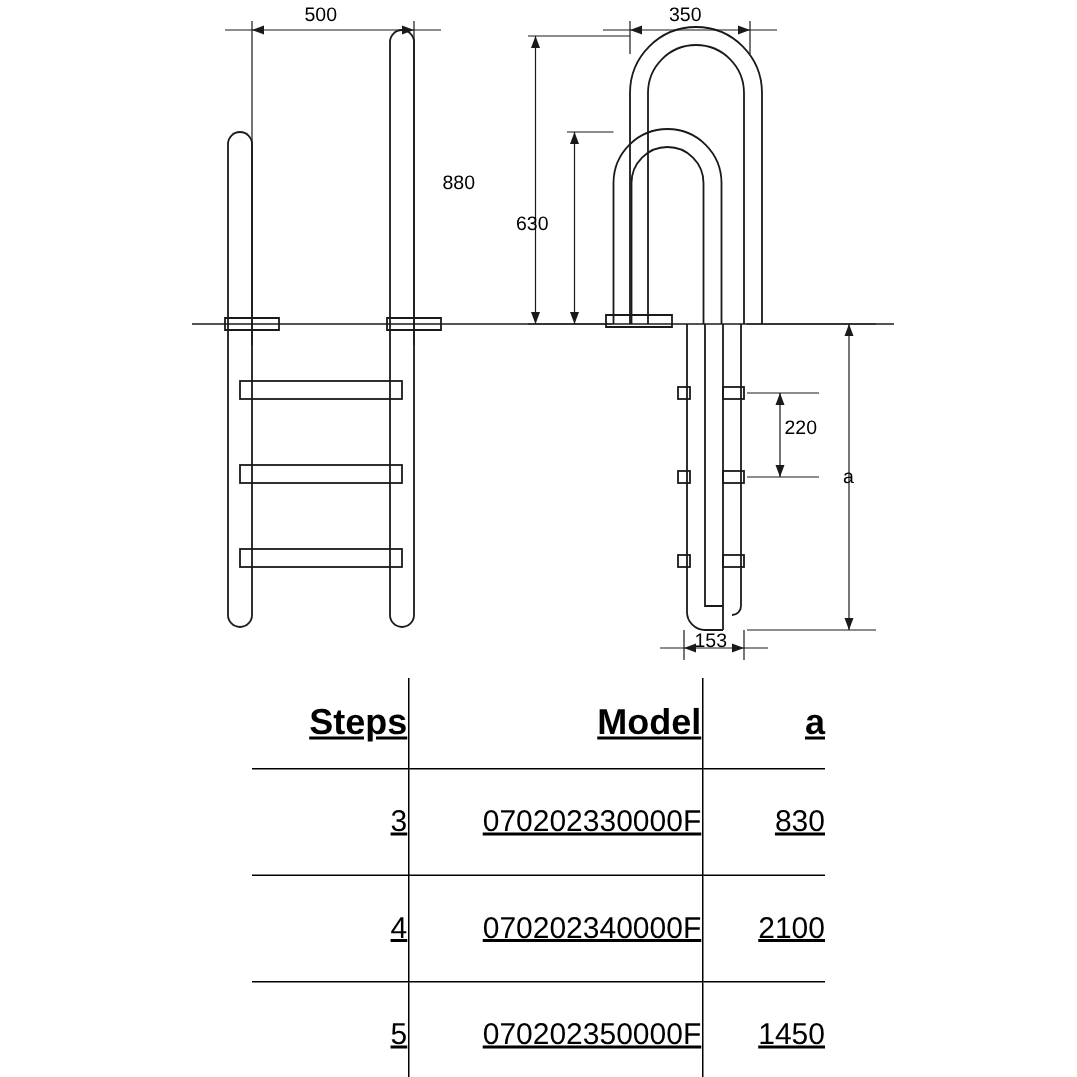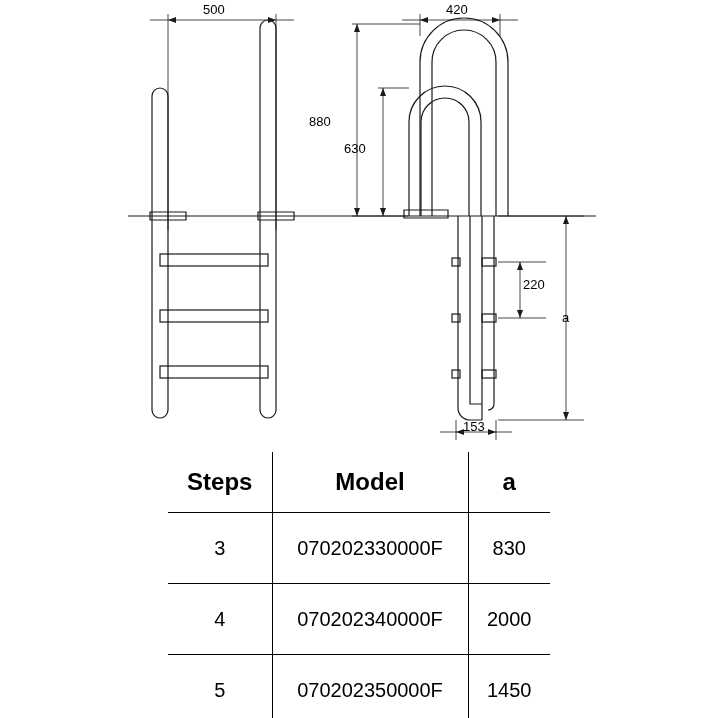--- a/index.html
+++ b/index.html
@@ -37,23 +37,24 @@
     position: absolute;
     left: 168px;
     top: 452px;
     width: 382px;
     border-collapse: collapse;
     table-layout: fixed;
   }
   #spec-table th, #spec-table td {
     border: 1px solid #000;
     padding: 0;
-    text-align: center;
+    text-align: right;
     vertical-align: middle;
     font-family: "Liberation Sans", sans-serif;
+    text-decoration: underline;
   }
   #spec-table th {
     font-size: 24px;
     font-weight: bold;
     height: 60px;
   }
   #spec-table td {
     font-size: 20px;
     font-weight: normal;
     height: 70px;
@@ -152,22 +153,22 @@
 
       <line x1="456" y1="420" x2="456" y2="440" stroke-width="0.8"></line>
       <line x1="496" y1="420" x2="496" y2="440" stroke-width="0.8"></line>
       <line x1="440" y1="432" x2="512" y2="432" stroke-width="0.8"></line>
       <path d="M456,432 L464,429 L464,435 Z" fill="#1a1a1a" stroke="none"></path>
       <path d="M496,432 L488,429 L488,435 Z" fill="#1a1a1a" stroke="none"></path>
     </g>
   </svg>
 
   <div class="dim-label" style="left:203px; top:2px;">500</div>
-  <div class="dim-label" style="left:446px; top:2px;">420</div>
-  <div class="dim-label" style="left:309px; top:114px;">880</div>
+  <div class="dim-label" style="left:446px; top:2px;">350</div>
+  <div class="dim-label" style="left:295px; top:114px;">880</div>
   <div class="dim-label" style="left:344px; top:141px;">630</div>
   <div class="dim-label" style="left:523px; top:277px;">220</div>
   <div class="dim-label" style="left:562px; top:310px;">a</div>
   <div class="dim-label" style="left:463px; top:419px;text-align:center;">153</div>
 
   <table id="spec-table">
     <colgroup>
       <col class="c-steps">
         <col class="c-model">
         <col class="c-a">
@@ -181,21 +182,21 @@
     </thead>
     <tbody>
       <tr>
         <td>3</td>
         <td>070202330000F</td>
         <td>830</td>
       </tr>
       <tr>
         <td>4</td>
         <td>070202340000F</td>
-        <td>2000</td>
+        <td>2100</td>
       </tr>
       <tr>
         <td>5</td>
         <td>070202350000F</td>
         <td>1450</td>
       </tr>
     </tbody>
   </table>
 
 </div>

